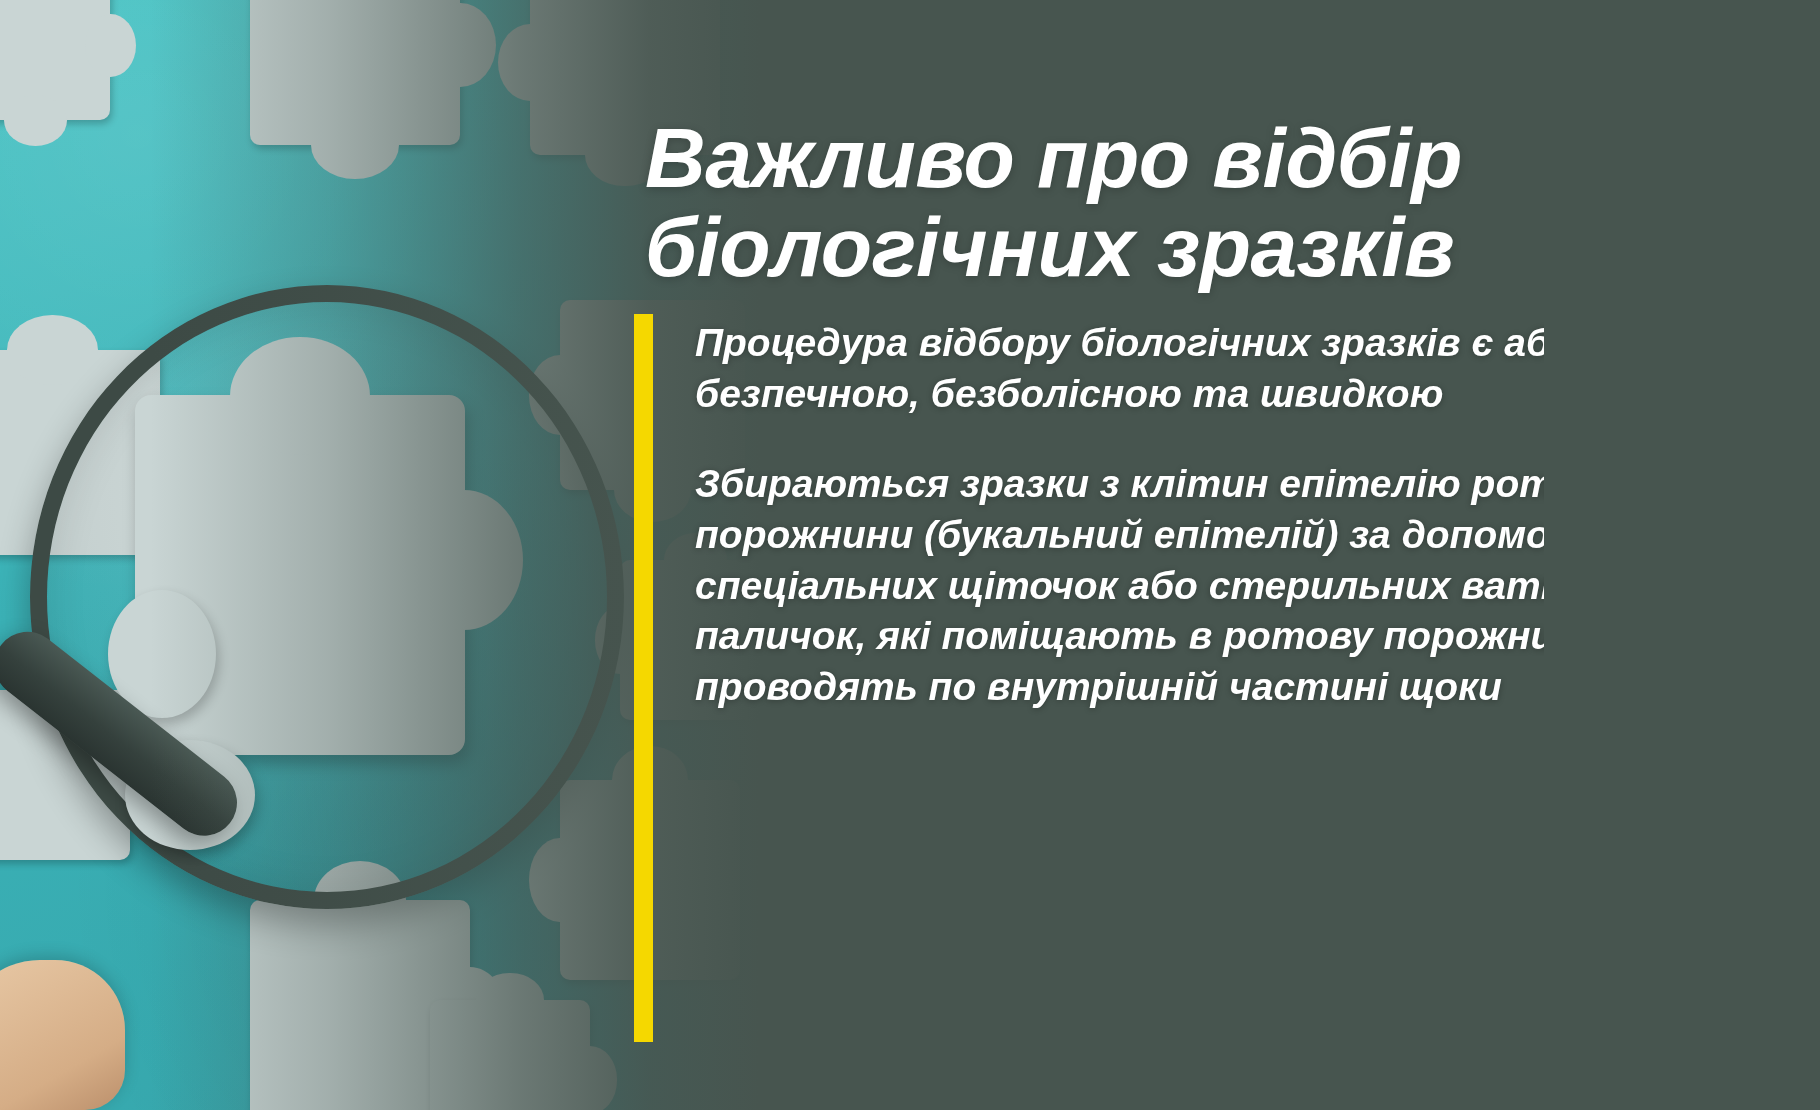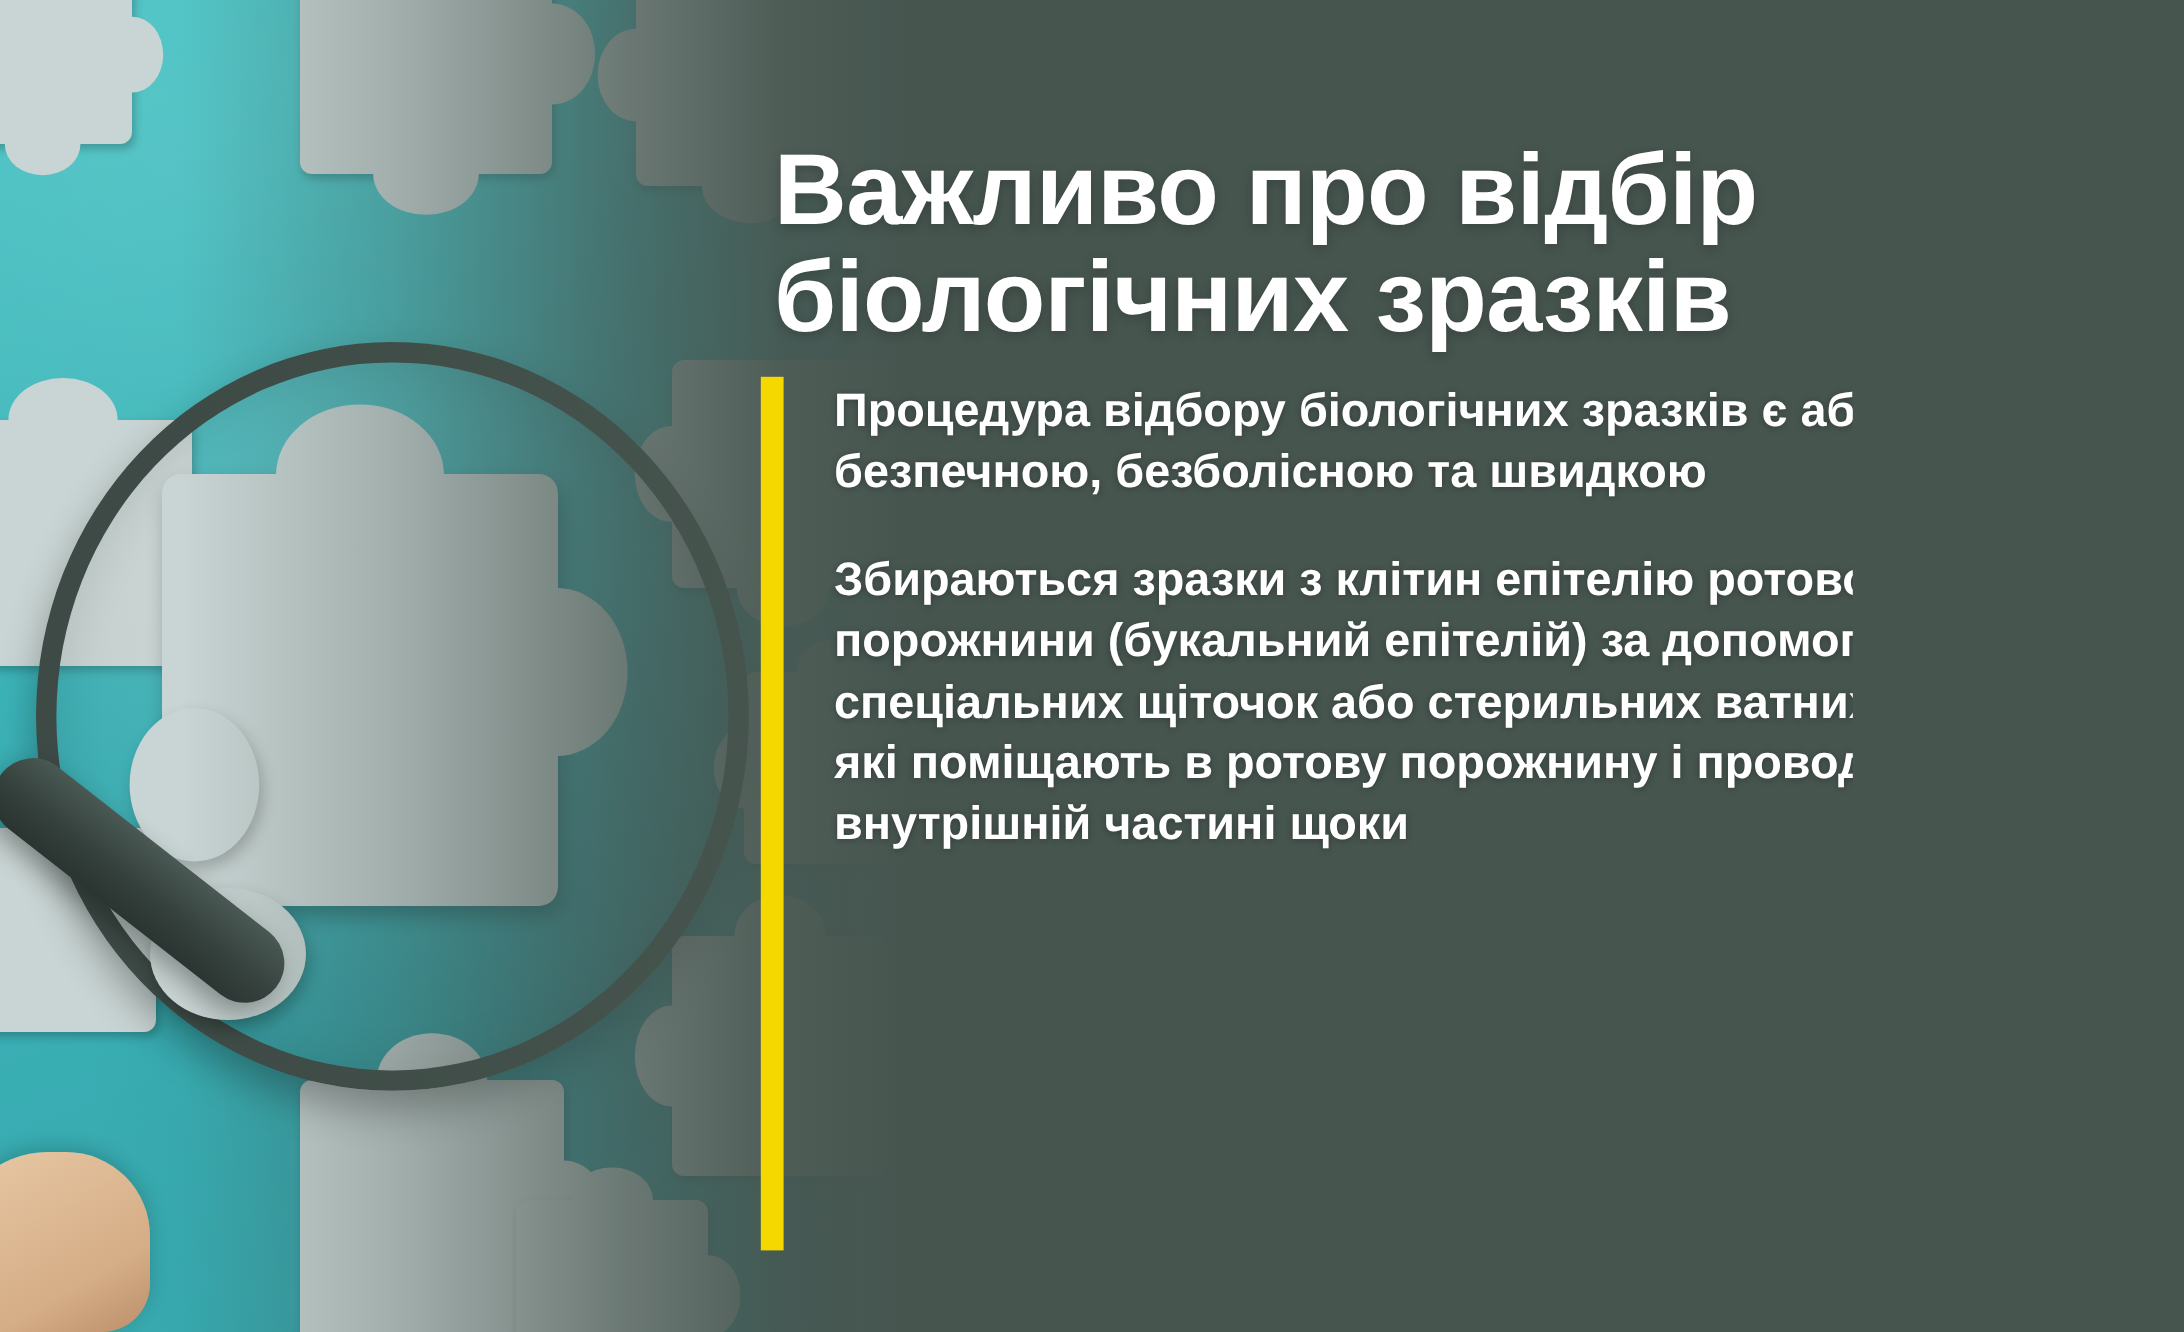--- a/index.html
+++ b/index.html
@@ -1,21 +1,21 @@
 <!DOCTYPE html>
 <html lang="uk"><head>
 <meta charset="utf-8">
 <style>
   html,body{margin:0;padding:0;}
   body{
     width:1820px;height:1110px;overflow:hidden;
     font-family:"Liberation Sans","DejaVu Sans",sans-serif;
     background:#47554f;
   }
-  .slide{position:relative;width:1544px;height:1110px;overflow:hidden;}
+  .slide{position:relative;width:1544px;height:1110px;overflow:hidden;font-style:italic;}
 
   
   .photo{position:absolute;left:0;top:0;width:760px;height:1110px;overflow:hidden;
          background:#3fb8bc;}
   .photo-noise{position:absolute;inset:0;
      background:
        radial-gradient(circle at 18% 12%, rgba(255,255,255,.10), transparent 40%),
        radial-gradient(circle at 70% 80%, rgba(0,0,0,.10), transparent 45%),
        linear-gradient(160deg,#46c2c3 0%,#3bb2b7 45%,#35a5ab 100%);
   }

